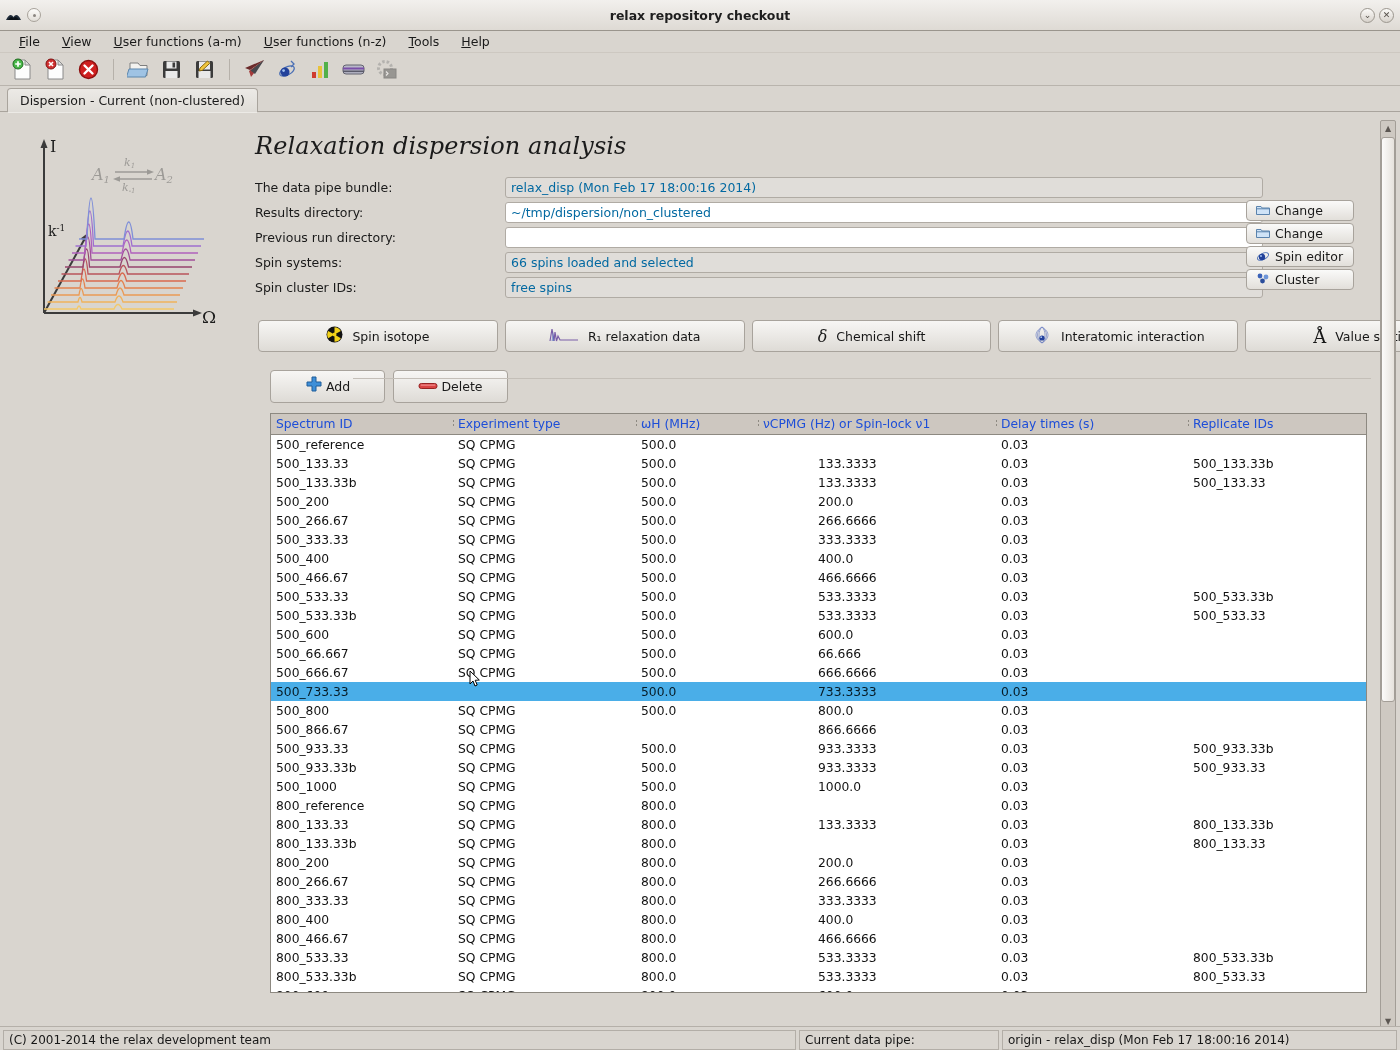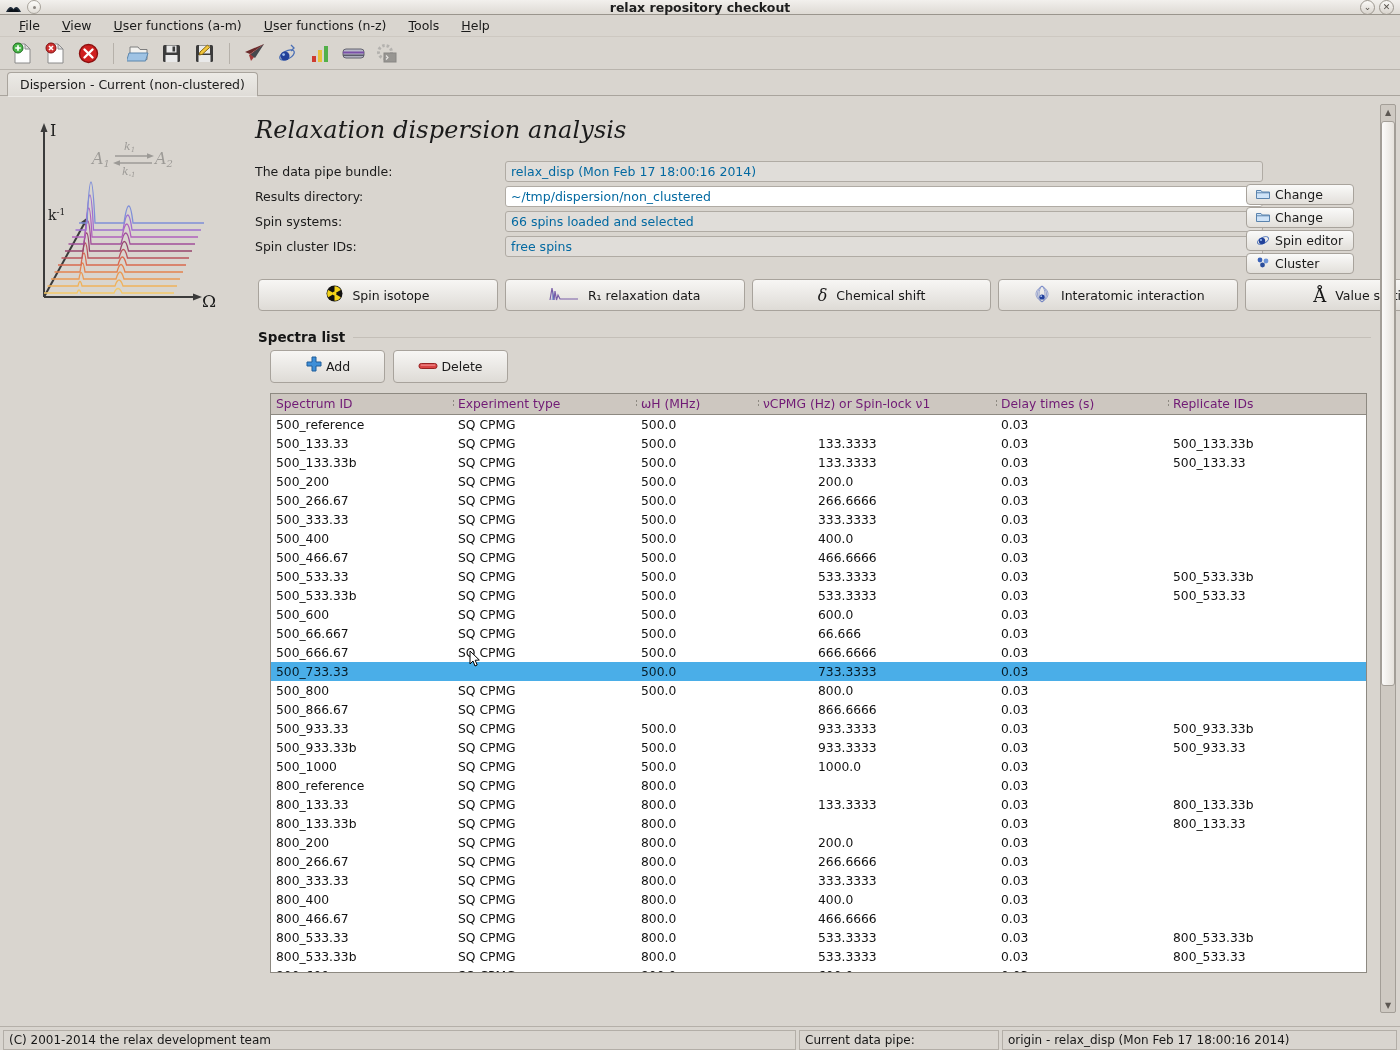--- a/index.html
+++ b/index.html
@@ -7,21 +7,21 @@
   body {
     width:1400px; height:1050px; overflow:hidden;
     background:#d9d5cf;
     font-family:"DejaVu Sans","Liberation Sans",sans-serif;
     font-size:12px; color:#1a1a1a;
     -webkit-font-smoothing:antialiased;
   }
 
   
   .titlebar{
-    height:15px; width:100%;
+    height:31px; width:100%;
     background:linear-gradient(#f2f0ed,#dedad4);
     border-bottom:1px solid #9a958d;
     display:flex; align-items:center; position:relative;
   }
   .tb-left{ display:flex; align-items:center; gap:5px; padding-left:5px; }
   .tb-title{
     position:absolute; left:0; right:0; text-align:center;
     font-size:12.5px; font-weight:bold; color:#1d1d1d;
     pointer-events:none;
   }
@@ -142,37 +142,37 @@
 
   
   .tablebox{
     margin-left:12px; margin-right:4px;
     border:1px solid #8d8981; background:#fff;
     height:580px; overflow:hidden; position:relative;
   }
   .thead{
     display:flex; height:21px; align-items:center;
     background:#cdc7c0; border-bottom:1px solid #8d8981;
-    font-size:12.3px; color:#701a75;
+    font-size:12.3px; color:#1d4ed8;
   }
   .th{ position:relative; padding-left:5px; white-space:nowrap; overflow:hidden;}
   .th + .th::before{
     content:""; position:absolute; left:0; top:3px; bottom:3px; width:1px;
     background:repeating-linear-gradient(#8d8981 0 2px, transparent 2px 4px);
   }
   .tr{ display:flex; height:19px; align-items:center; font-size:12.3px; color:#111;}
   .tr.sel{ background:#4aaee8; color:#061a24; }
   .td{ padding-left:5px; white-space:nowrap; overflow:hidden; }
 
   .c0{ width:182px; }
   .c1{ width:183px; }
   .c2{ width:122px; }
   .c3{ width:238px; }
   .c4{ width:172px; }
-  .c5{ flex:1; }
+  .c5{ flex:1;margin-left:20px; }
   .num3{ text-align:left; padding-left:60px; width:238px;}
 
   .cursor{
     position:absolute; left:198px; top:256px; width:12px;height:18px;
     pointer-events:none;
   }
 
   
   .vscroll{
     position:absolute; right:4px; top:8px; width:16px; bottom:8px;
@@ -376,20 +376,24 @@
       <div class="page-title">Relaxation dispersion analysis</div>
 
       <div style="position:relative;">
         <div class="formrow">
           <div class="flabel">The data pipe bundle:</div>
           <div class="field ro fieldwide">relax_disp (Mon Feb 17 18:00:16 2014)</div>
         </div>
         <div class="formrow">
           <div class="flabel">Results directory:</div>
           <div class="field rw fieldwide">~/tmp/dispersion/non_clustered</div>
+        </div>
+        <div class="formrow">
+          <div class="flabel">Previous run directory:</div>
+          <div class="field rw fieldwide"></div>
         </div>
         <div class="formrow">
           <div class="flabel">Spin systems:</div>
           <div class="field ro fieldwide">66 spins loaded and selected</div>
         </div>
         <div class="formrow">
           <div class="flabel">Spin cluster IDs:</div>
           <div class="field ro fieldwide">free spins</div>
         </div>
 
@@ -479,21 +483,20 @@
           <span>Interatomic interaction</span>
         </div>
         <div class="abtn">
           <span style="font-family:'DejaVu Serif',serif;font-size:18px;">Å</span>
           <span>Value setting</span>
         </div>
       </div>
 
       <div class="groupbox" style="width:1113px;">
         <div class="gline"></div>
-        <div class="gtitle">Spectra list</div>
 
         <div class="addrow">
           <div class="gbtn">
             <span>
               <svg width="18" height="18" viewBox="0 0 18 18">
                   <path d="M7 1 h4 v5 h5 v4 h-5 v5 h-4 v-5 h-5 v-4 h5 z" fill="#3e8fd8" stroke="#1f5d99"></path>
                 </svg>
             </span>
             <span>Add</span>
           </div>

